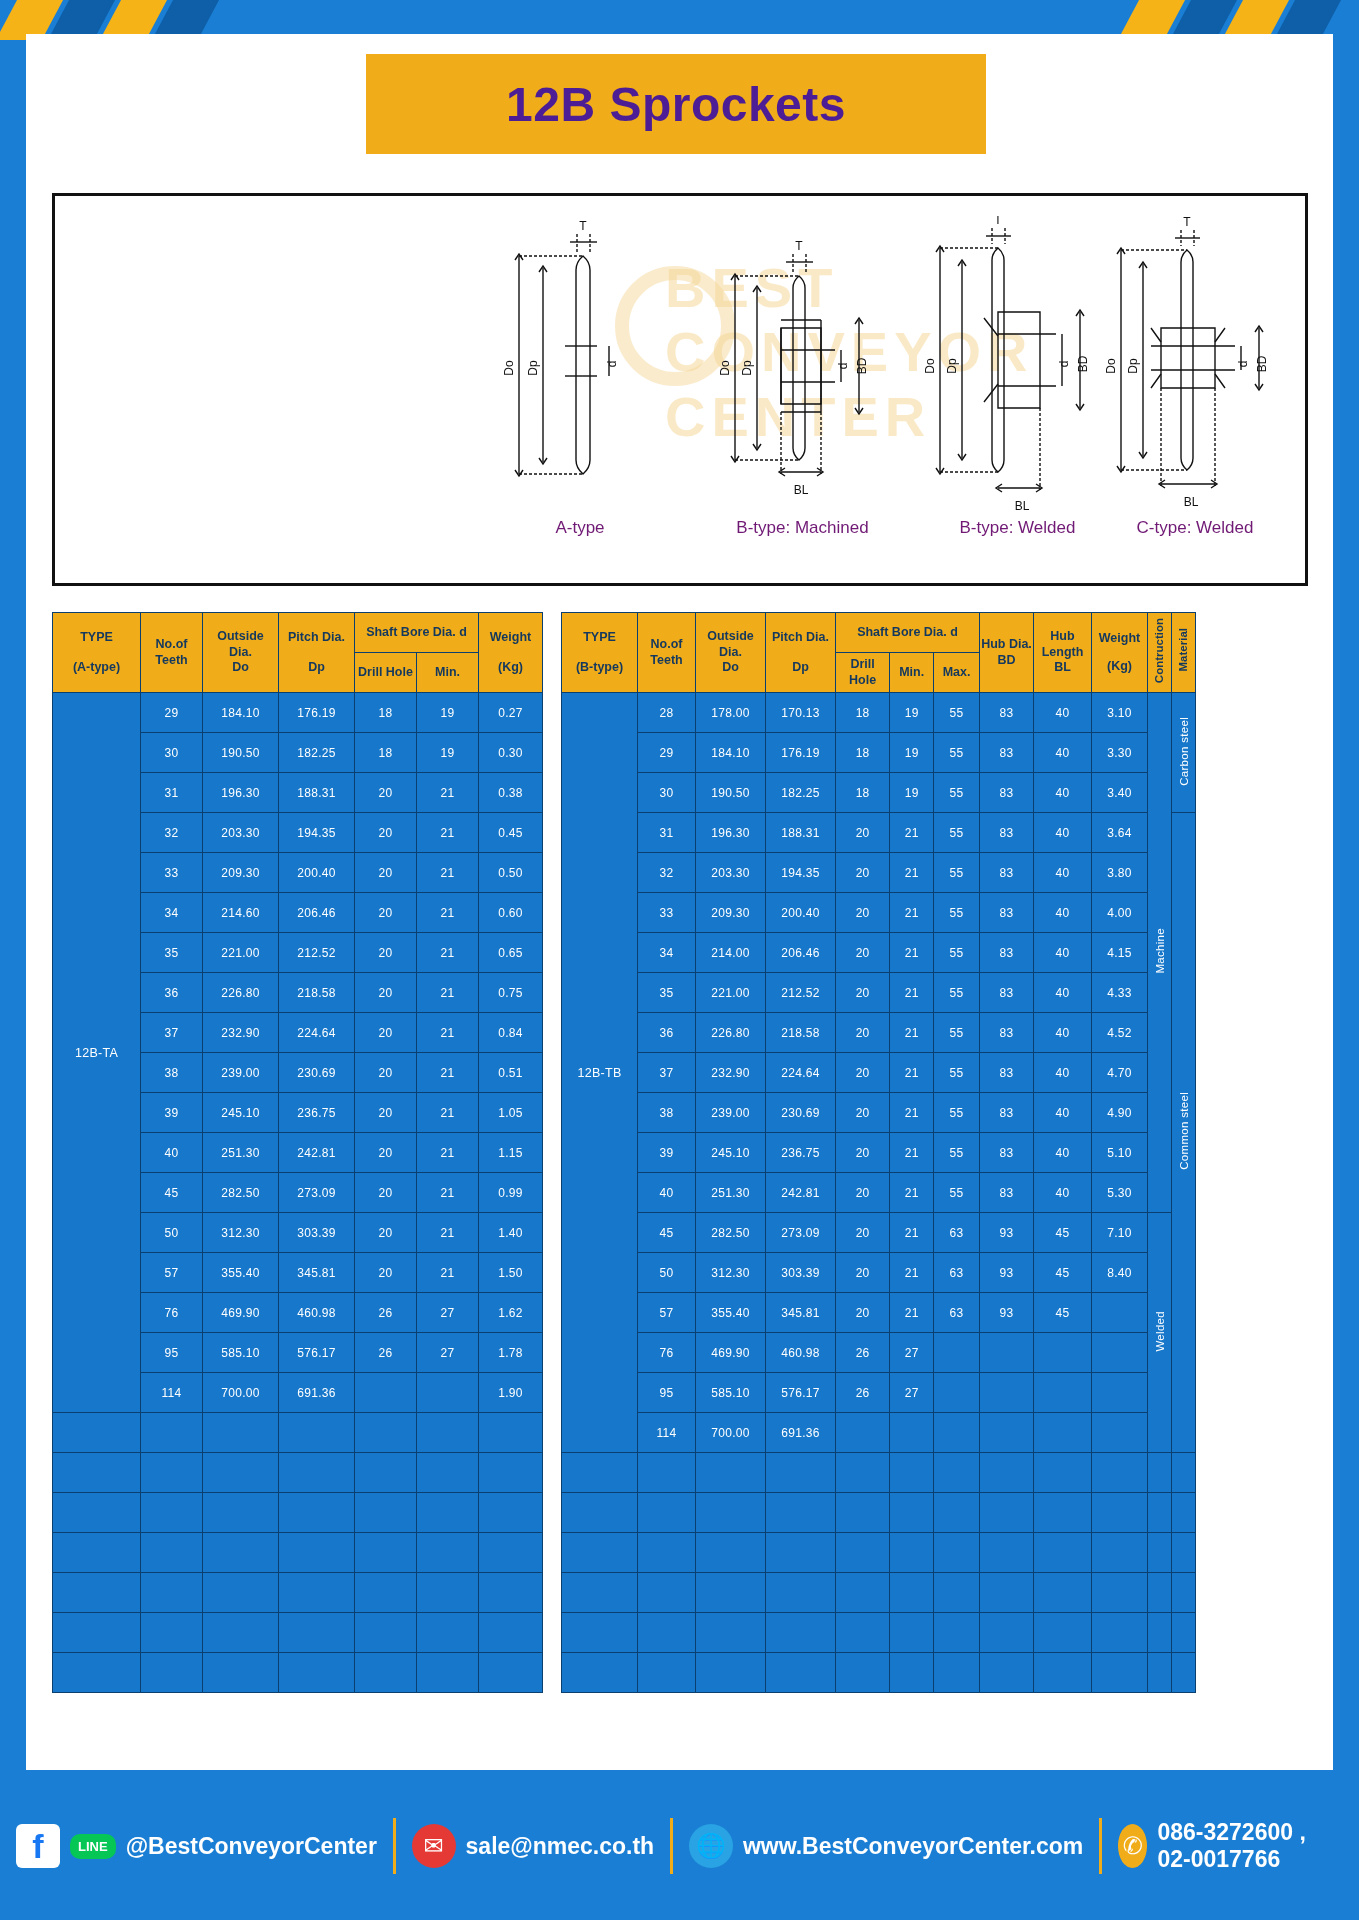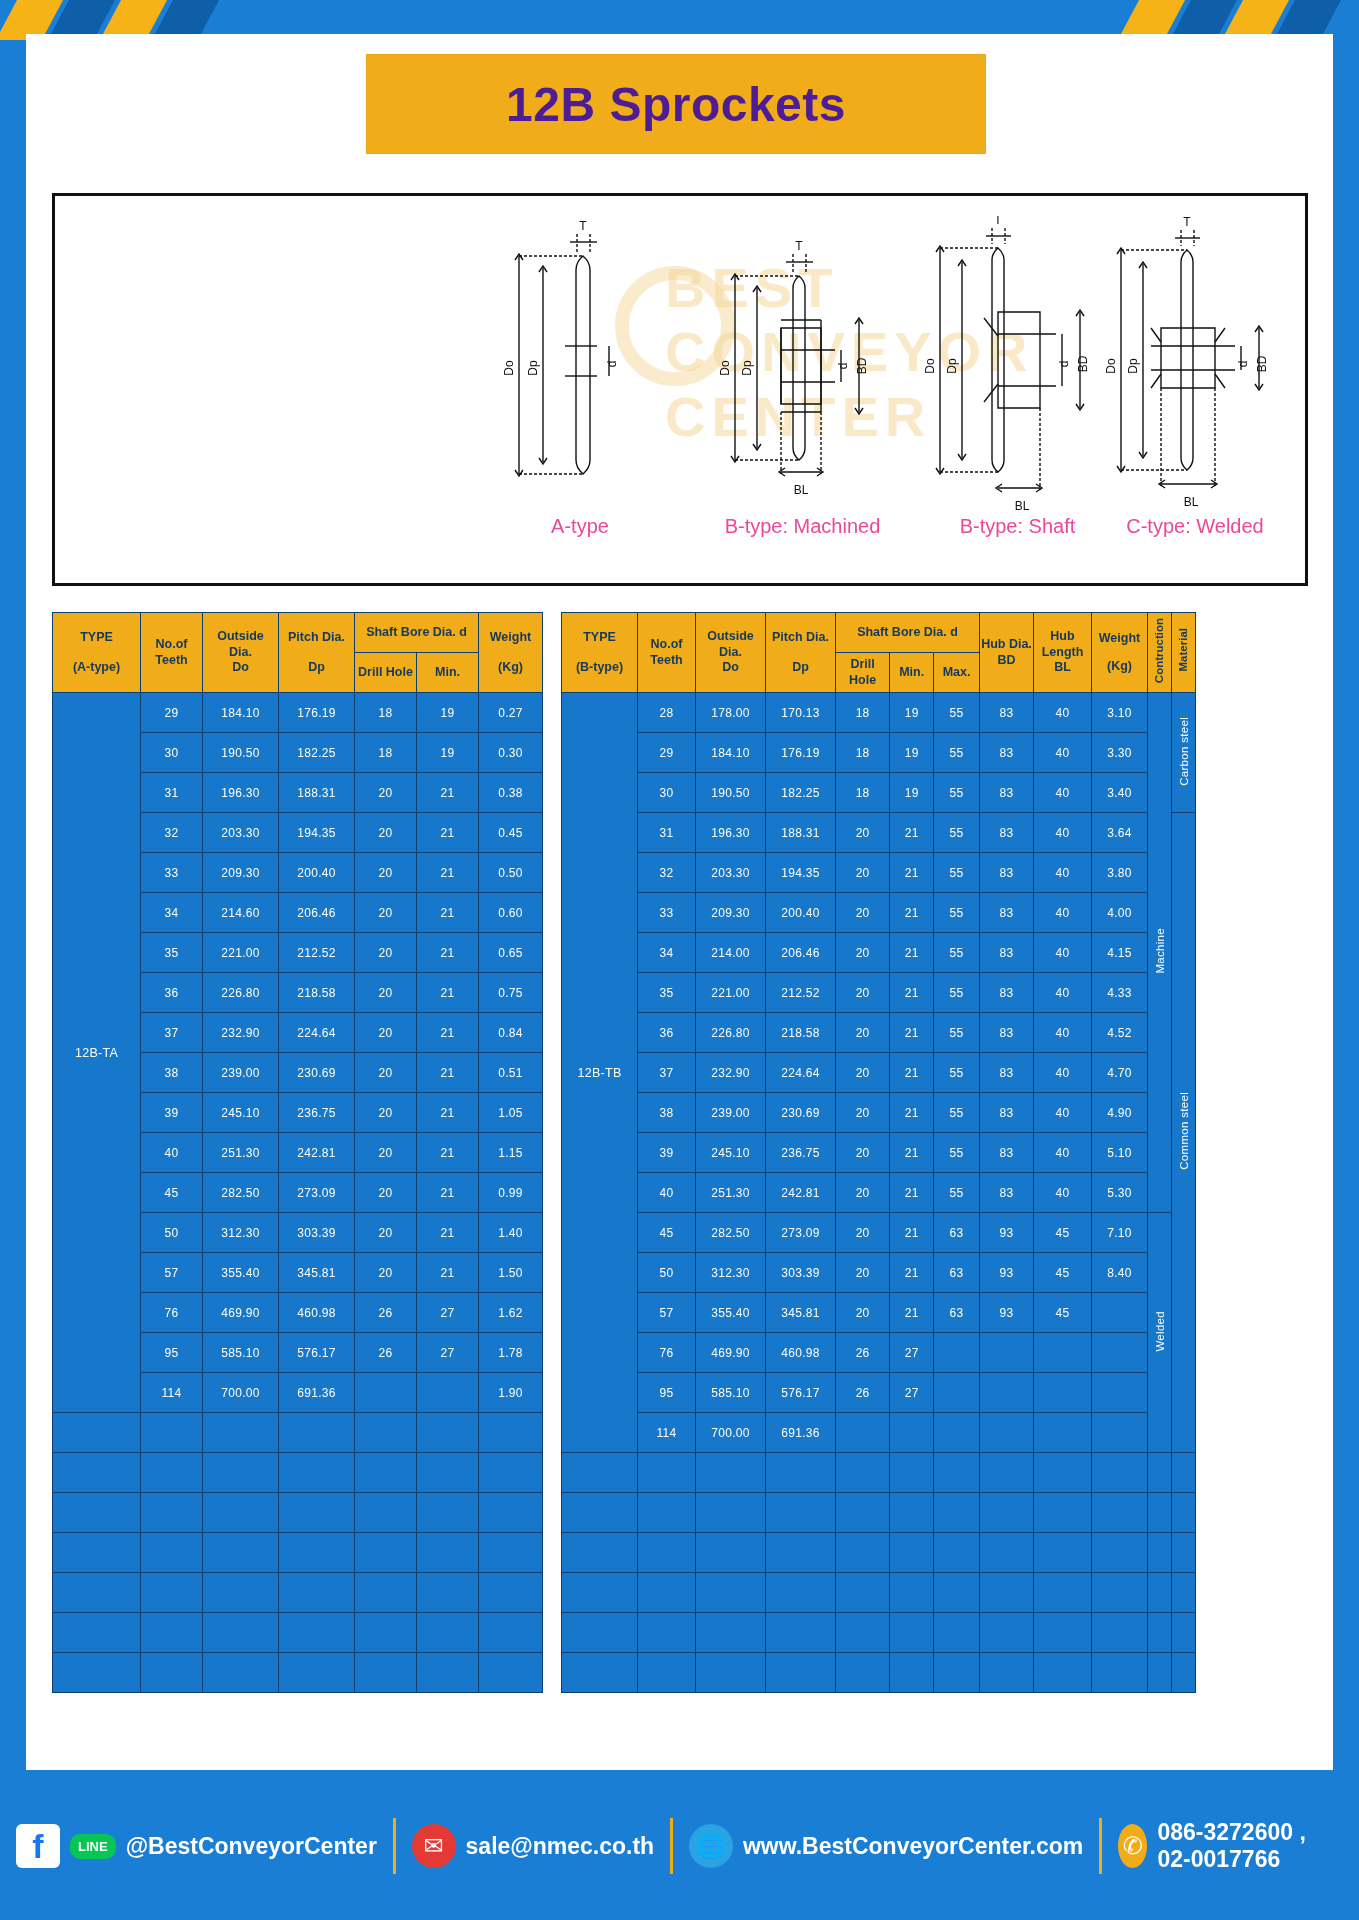--- a/index.html
+++ b/index.html
@@ -47,21 +47,21 @@
   }
   .wm-ring {
     position:absolute; left:560px; top:70px; width:120px; height:120px;
     border:14px solid #f6d89a; border-radius:50%; opacity:.5;
   }
   
   .draw { position:absolute; top:20px; height:330px; }
   .draw svg { display:block; }
   .cap {
     position:absolute; bottom:8px; width:100%; text-align:center;
-    font-size:20px; color:#ec4899;
+    font-size:17px; color:#701a75;
   }
   
   .tables { position:absolute; left:52px; top:612px; width:1256px; }
   table { border-collapse:collapse; }
   .tbl { float:left; }
   .tbl.right { margin-left:18px; }
   .tbl th, .tbl td {
     border:1px solid #0a3f70;
     font-size:12px; color:#ffffff; text-align:center;
     background:#1777ca; height:40px;
@@ -245,21 +245,21 @@
           <path d="M126 268 l6 4 l-6 4"></path>
         <line x1="130" y1="192" x2="130" y2="274" stroke-dasharray="3,2"></line>
       </g>
       <text x="88" y="8" font-size="12" fill="#111" text-anchor="middle" font-family="Liberation Sans">T</text>
       <text x="24" y="150" font-size="12" fill="#111" text-anchor="middle" font-family="Liberation Sans" transform="rotate(-90 24 150)">Do</text>
       <text x="46" y="150" font-size="12" fill="#111" text-anchor="middle" font-family="Liberation Sans" transform="rotate(-90 46 150)">Dp</text>
       <text x="158" y="148" font-size="12" fill="#111" text-anchor="middle" font-family="Liberation Sans" transform="rotate(-90 158 148)">d</text>
       <text x="177" y="148" font-size="12" fill="#111" text-anchor="middle" font-family="Liberation Sans" transform="rotate(-90 177 148)">BD</text>
       <text x="112" y="294" font-size="12" fill="#111" text-anchor="middle" font-family="Liberation Sans">BL</text>
     </svg>
-    <div class="cap">B-type: Shaft</div>
+    <div class="cap">B-type: Welded</div>
   </div>
 
   <div class="draw" style="left:1040px; width:200px;">
     <svg width="200" height="300" viewBox="0 0 200 300">
       <g stroke="#111" fill="none" stroke-width="1.4">
         <path d="M92 34 q6 5 6 12 v196 q0 7 -6 12 q-6 -5 -6 -12 v-196 q0 -7 6 -12 z"></path>
 
         <path d="M66 112 h54 v60 h-54 z"></path>
         <path d="M66 126 l-10 -14 M66 158 l-10 14 M120 126 l10 -14 M120 158 l10 14"></path>
         <line x1="56" y1="130" x2="140" y2="130"></line>

